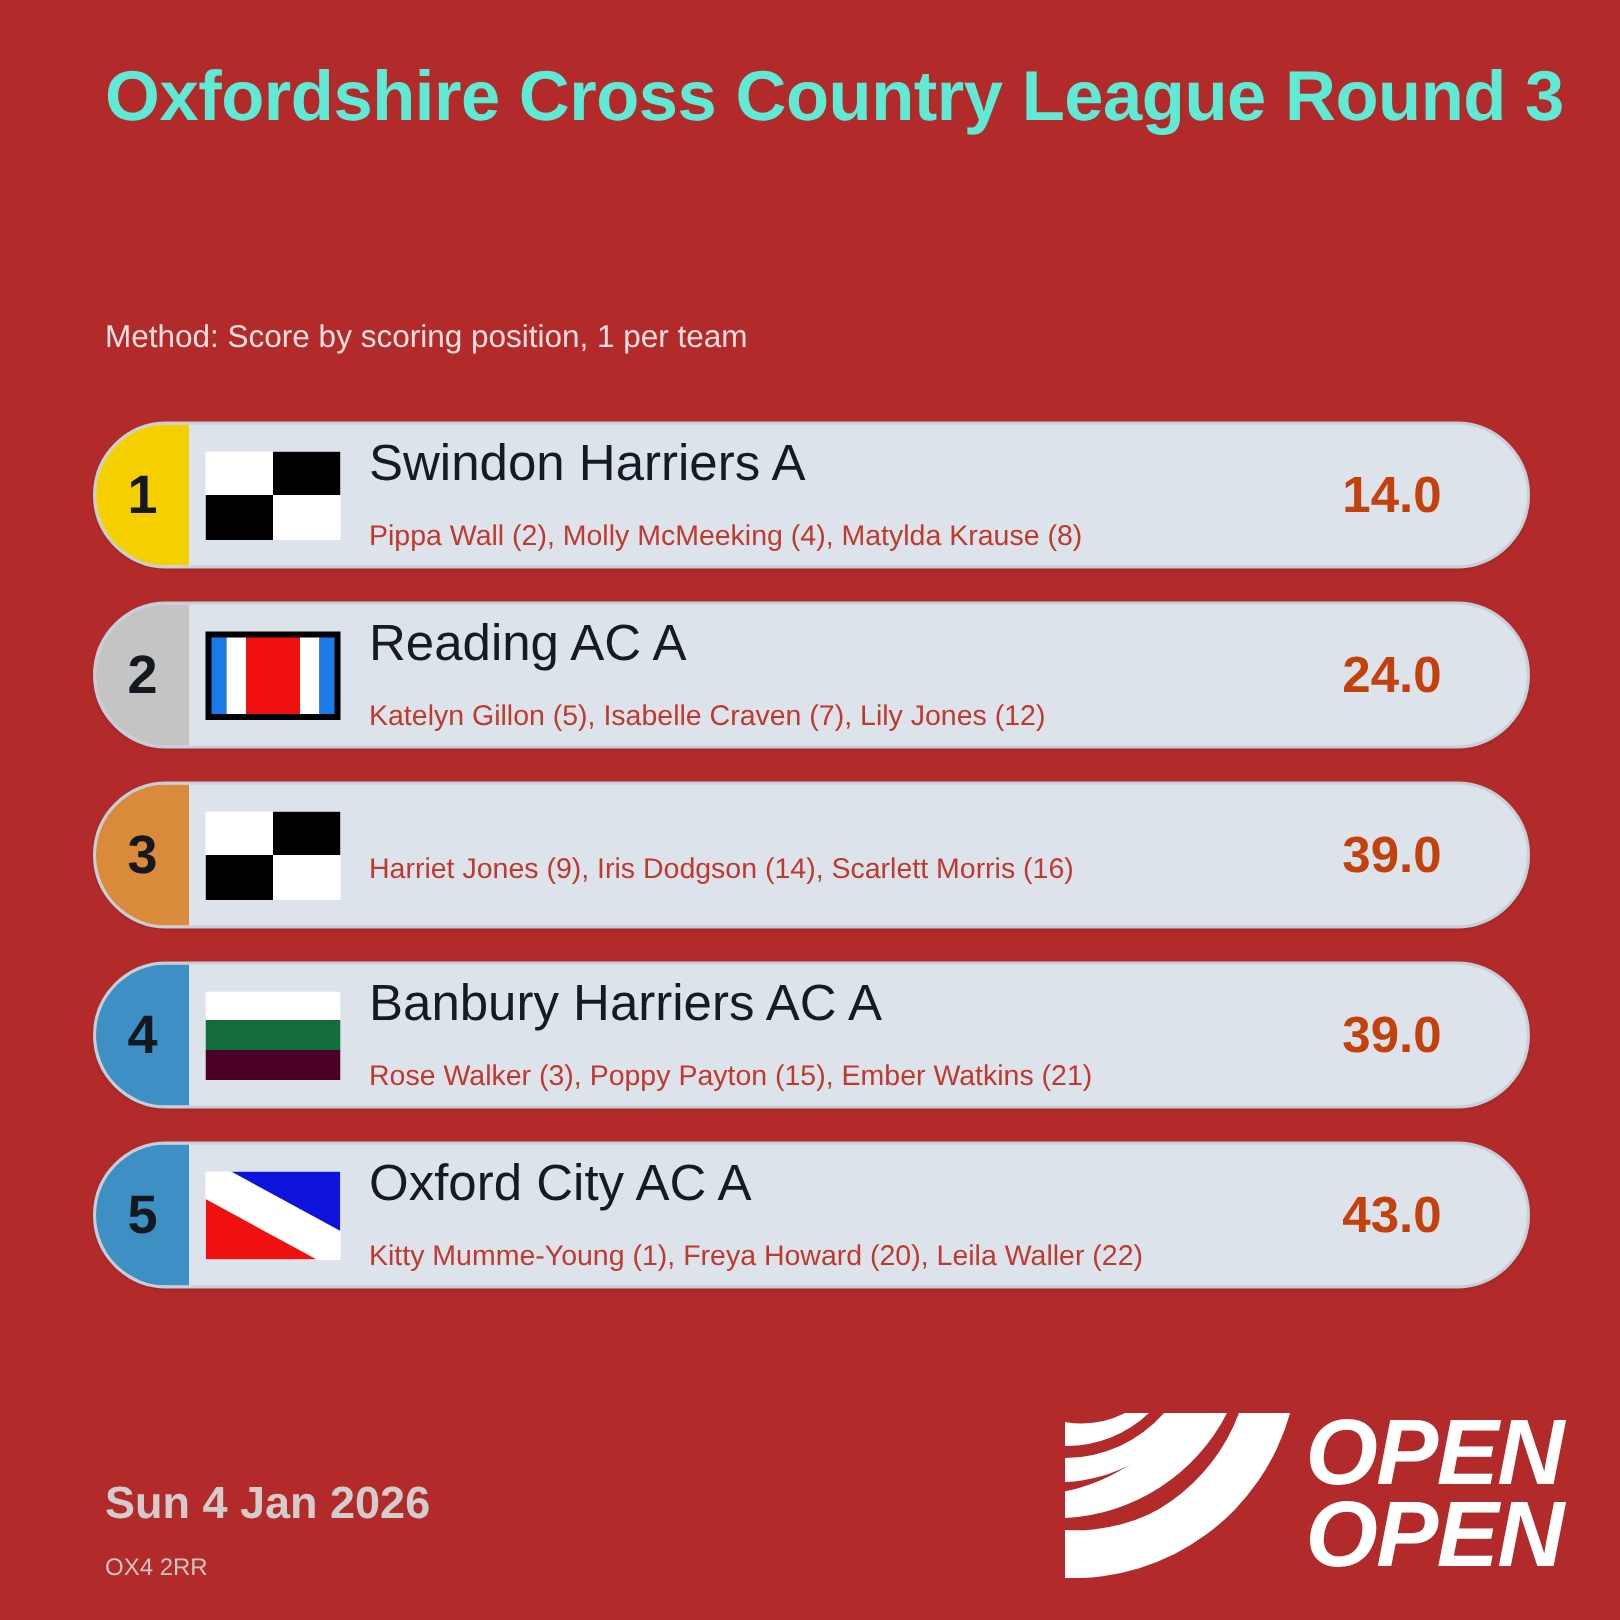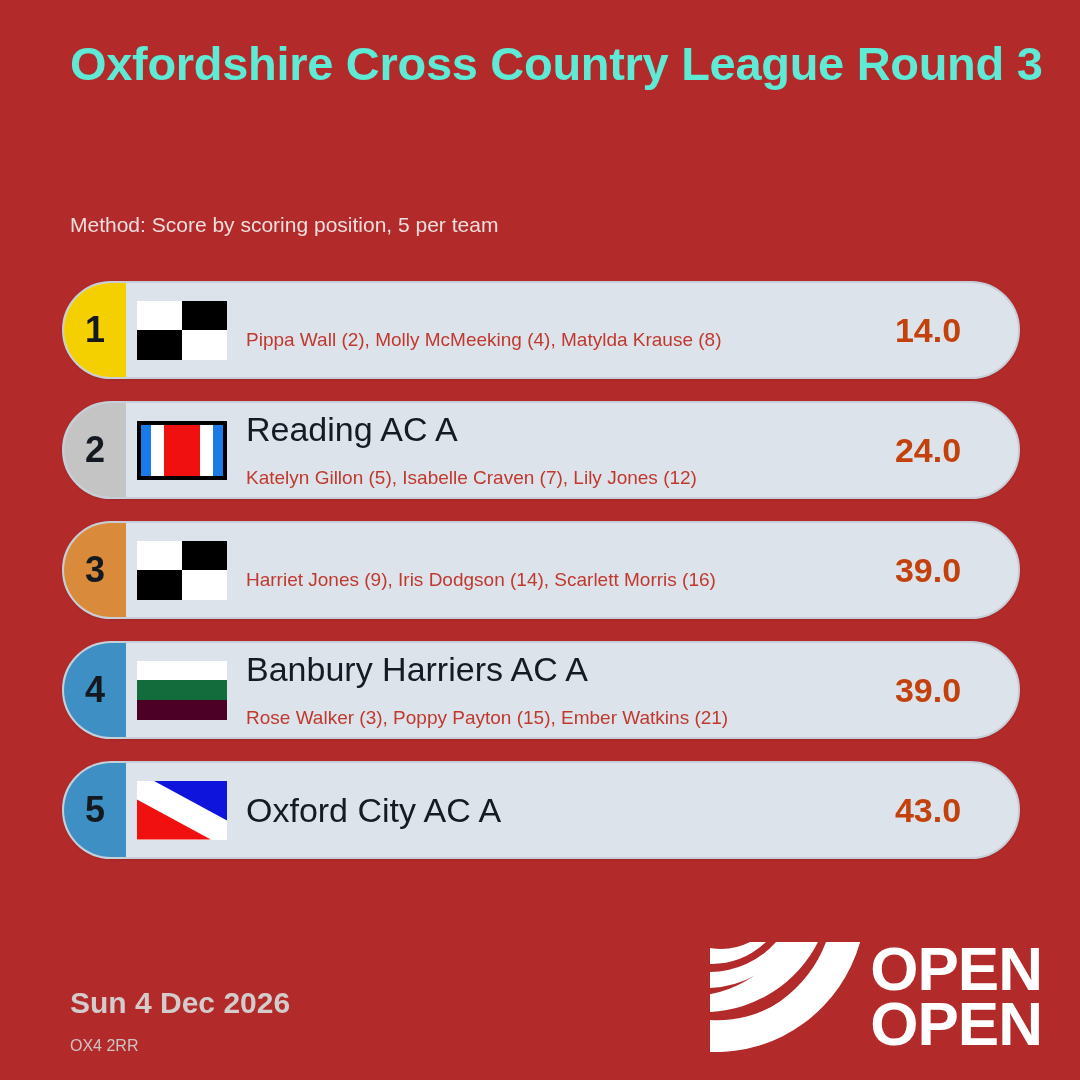--- a/index.html
+++ b/index.html
@@ -154,51 +154,53 @@
     white-space:nowrap;
   }
 
   
   .logo {
     position:absolute;
     right:38px; bottom:28px;
     display:flex;
     align-items:center;
     gap:10px;
+    font-style:italic;
   }
   .logo-mark { width:150px; height:110px; display:block; }
   .logo-words {
     display:flex;
     flex-direction:column;
     color:#ffffff;
     font-weight:bold;
     line-height:0.88;
     letter-spacing:-1px;
   }
   .logo-words span { font-size:62px; }
 </style>
 </head>
 <body>
 
 <div class="title">Oxfordshire Cross Country League Round 3</div>
 
 <div class="subhead">
-  <div class="method">Method: Score by scoring position, 5 per team</div>
+  <div class="method">Method: Score by scoring position, 1 per team</div>
 </div>
 
 <div class="rows" id="rows">
     <div class="row">
       <div class="rank" style="background: rgb(245, 208, 0);">1</div>
       <div class="flagcell">
         <div class="flag fl-check">
           <i class="tr"></i>
           <i class="bl"></i>
         </div>
       </div>
       <div class="teamcell">
+        <div class="teamname">Swindon Harriers A</div>
         <div class="athletes">Pippa Wall (2), Molly McMeeking (4), Matylda Krause (8)</div>
       </div>
       <div class="scorecell">14.0</div>
     </div>
     <div class="row">
       <div class="rank" style="background: rgb(196, 196, 196);">2</div>
       <div class="flagcell">
         <div class="flag fl-stripes">
           <i style="background:#1a7ae8;width:12%"></i>
           <i style="background:#ffffff;width:16%"></i>
@@ -244,26 +246,27 @@
     <div class="row">
       <div class="rank" style="background: rgb(61, 143, 196);">5</div>
       <div class="flagcell">
         <div class="flag fl-diag">
           <i class="up" style="background:#0f14dd"></i>
           <i class="dn" style="background:#f01010"></i>
         </div>
       </div>
       <div class="teamcell">
         <div class="teamname">Oxford City AC A</div>
+        <div class="athletes">Kitty Mumme-Young (1), Freya Howard (20), Leila Waller (22)</div>
       </div>
       <div class="scorecell">43.0</div>
     </div>
   </div>
 
-<div class="footer-date">Sun 4 Dec 2026</div>
+<div class="footer-date">Sun 4 Jan 2026</div>
 <div class="footer-venue">OX4 2RR</div>
 
 <div class="logo">
   <svg class="logo-mark" viewBox="0 0 150 110">
     <g fill="#ffffff">
       <path d="M118 0 L150 0 A150 150 0 0 1 0 110 L0 78 A118 118 0 0 0 118 0 Z"></path>
       <path d="M94 0 L112 0 A132 132 0 0 1 0 72 L0 54 A114 114 0 0 0 94 0 Z" transform="translate(-18,0)"></path>
     </g>
     <g fill="#ffffff">
       <path d="M92 0 L108 0 A128 128 0 0 1 0 70 L0 54 A112 112 0 0 0 92 0 Z"></path>

